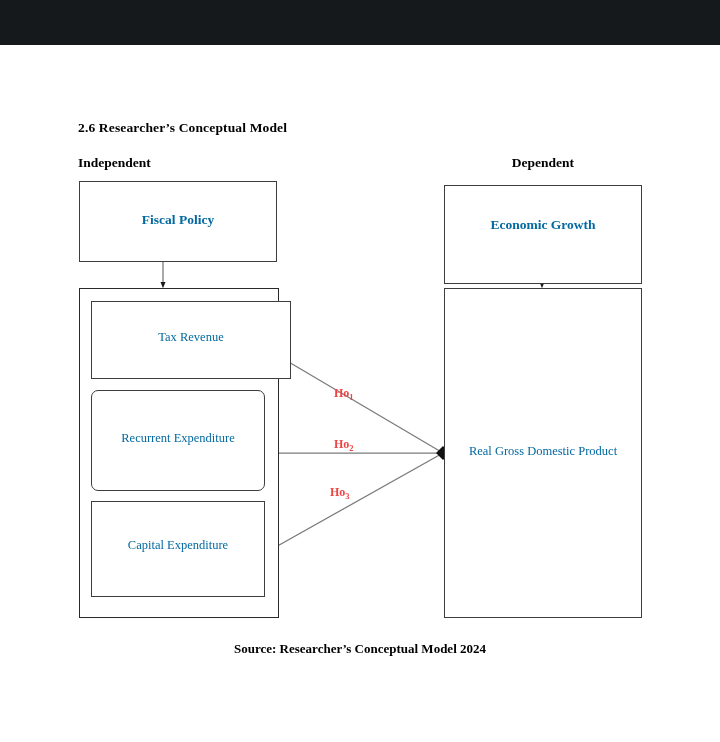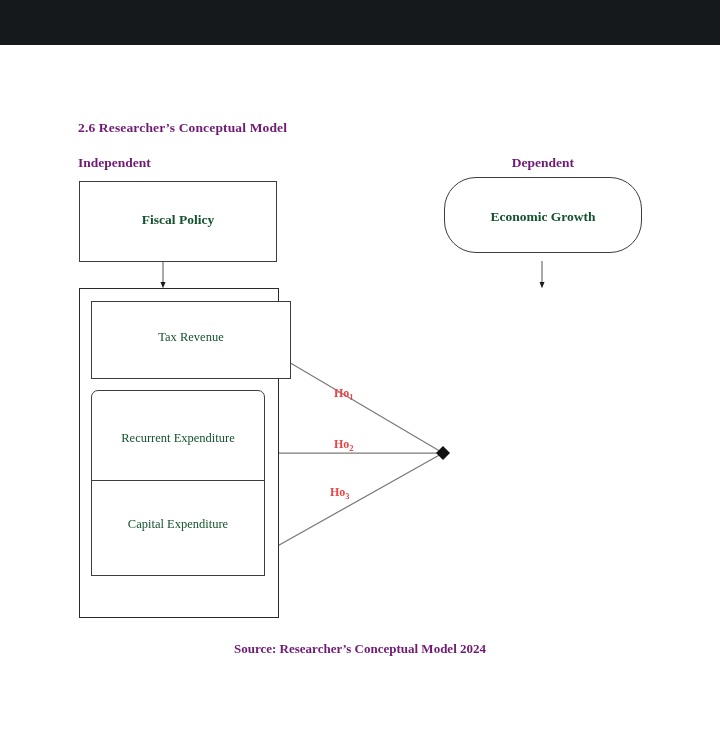--- a/index.html
+++ b/index.html
@@ -25,21 +25,21 @@
   }
   #canvas {
     position: absolute;
     left: 0;
     top: 0;
     width: 720px;
     height: 742px;
   }
   .txt {
     position: absolute;
-    color: #701a75;
+    color: #000000;
     white-space: nowrap;
   }
   .bold {
     font-weight: bold;
   }
   .ctr {
     text-align: left;
     transform: translateX(-50%);
   }
 
@@ -70,42 +70,41 @@
     background: #ffffff;
     box-sizing: border-box;
   }
   .box-outer {
     border: 1.6px solid #2a2a2a;
   }
   .box-label {
     position: absolute;
     width: 100%;
     text-align: center;
-    color: #14532d;
+    color: #0369a1;
     white-space: nowrap;
   }
 
   #box-fiscal-policy {
     left: 79px;
     top: 181px;
     width: 198px;
     height: 81px;
   }
   #box-fiscal-policy .box-label {
     top: 30px;
     font-size: 13.5px;
     font-weight: bold;
   }
 
   #box-economic-growth {
     left: 444px;
-    top: 177px;
+    top: 185px;
     width: 198px;
-    height: 76px;
-    border-radius: 32px;
+    height: 99px;
   }
   #box-economic-growth .box-label {
     top: 31px;
     font-size: 13.5px;
     font-weight: bold;
   }
 
   #box-independent-group {
     left: 79px;
     top: 288px;
@@ -131,21 +130,21 @@
     height: 101px;
     border-radius: 7px;
   }
   #box-recurrent-expenditure .box-label {
     top: 40px;
     font-size: 12.5px;
   }
 
   #box-capital-expenditure {
     left: 91px;
-    top: 480px;
+    top: 501px;
     width: 174px;
     height: 96px;
   }
   #box-capital-expenditure .box-label {
     top: 36px;
     font-size: 12.5px;
   }
 
   #box-rgdp {
     left: 444px;
@@ -227,20 +226,23 @@
   </div>
 
   <div class="box" id="box-recurrent-expenditure">
     <div class="box-label">Recurrent Expenditure</div>
   </div>
 
   <div class="box" id="box-capital-expenditure">
     <div class="box-label">Capital Expenditure</div>
   </div>
 
+  <div class="box" id="box-rgdp">
+    <div class="box-label">Real Gross Domestic Product</div>
+  </div>
 
   <div class="txt hyp" id="hyp-label-1">
     <span>Ho</span><sub>1</sub>
   </div>
   <div class="txt hyp" id="hyp-label-2">
     <span>Ho</span><sub>2</sub>
   </div>
   <div class="txt hyp" id="hyp-label-3">
     <span>Ho</span><sub>3</sub>
   </div>

